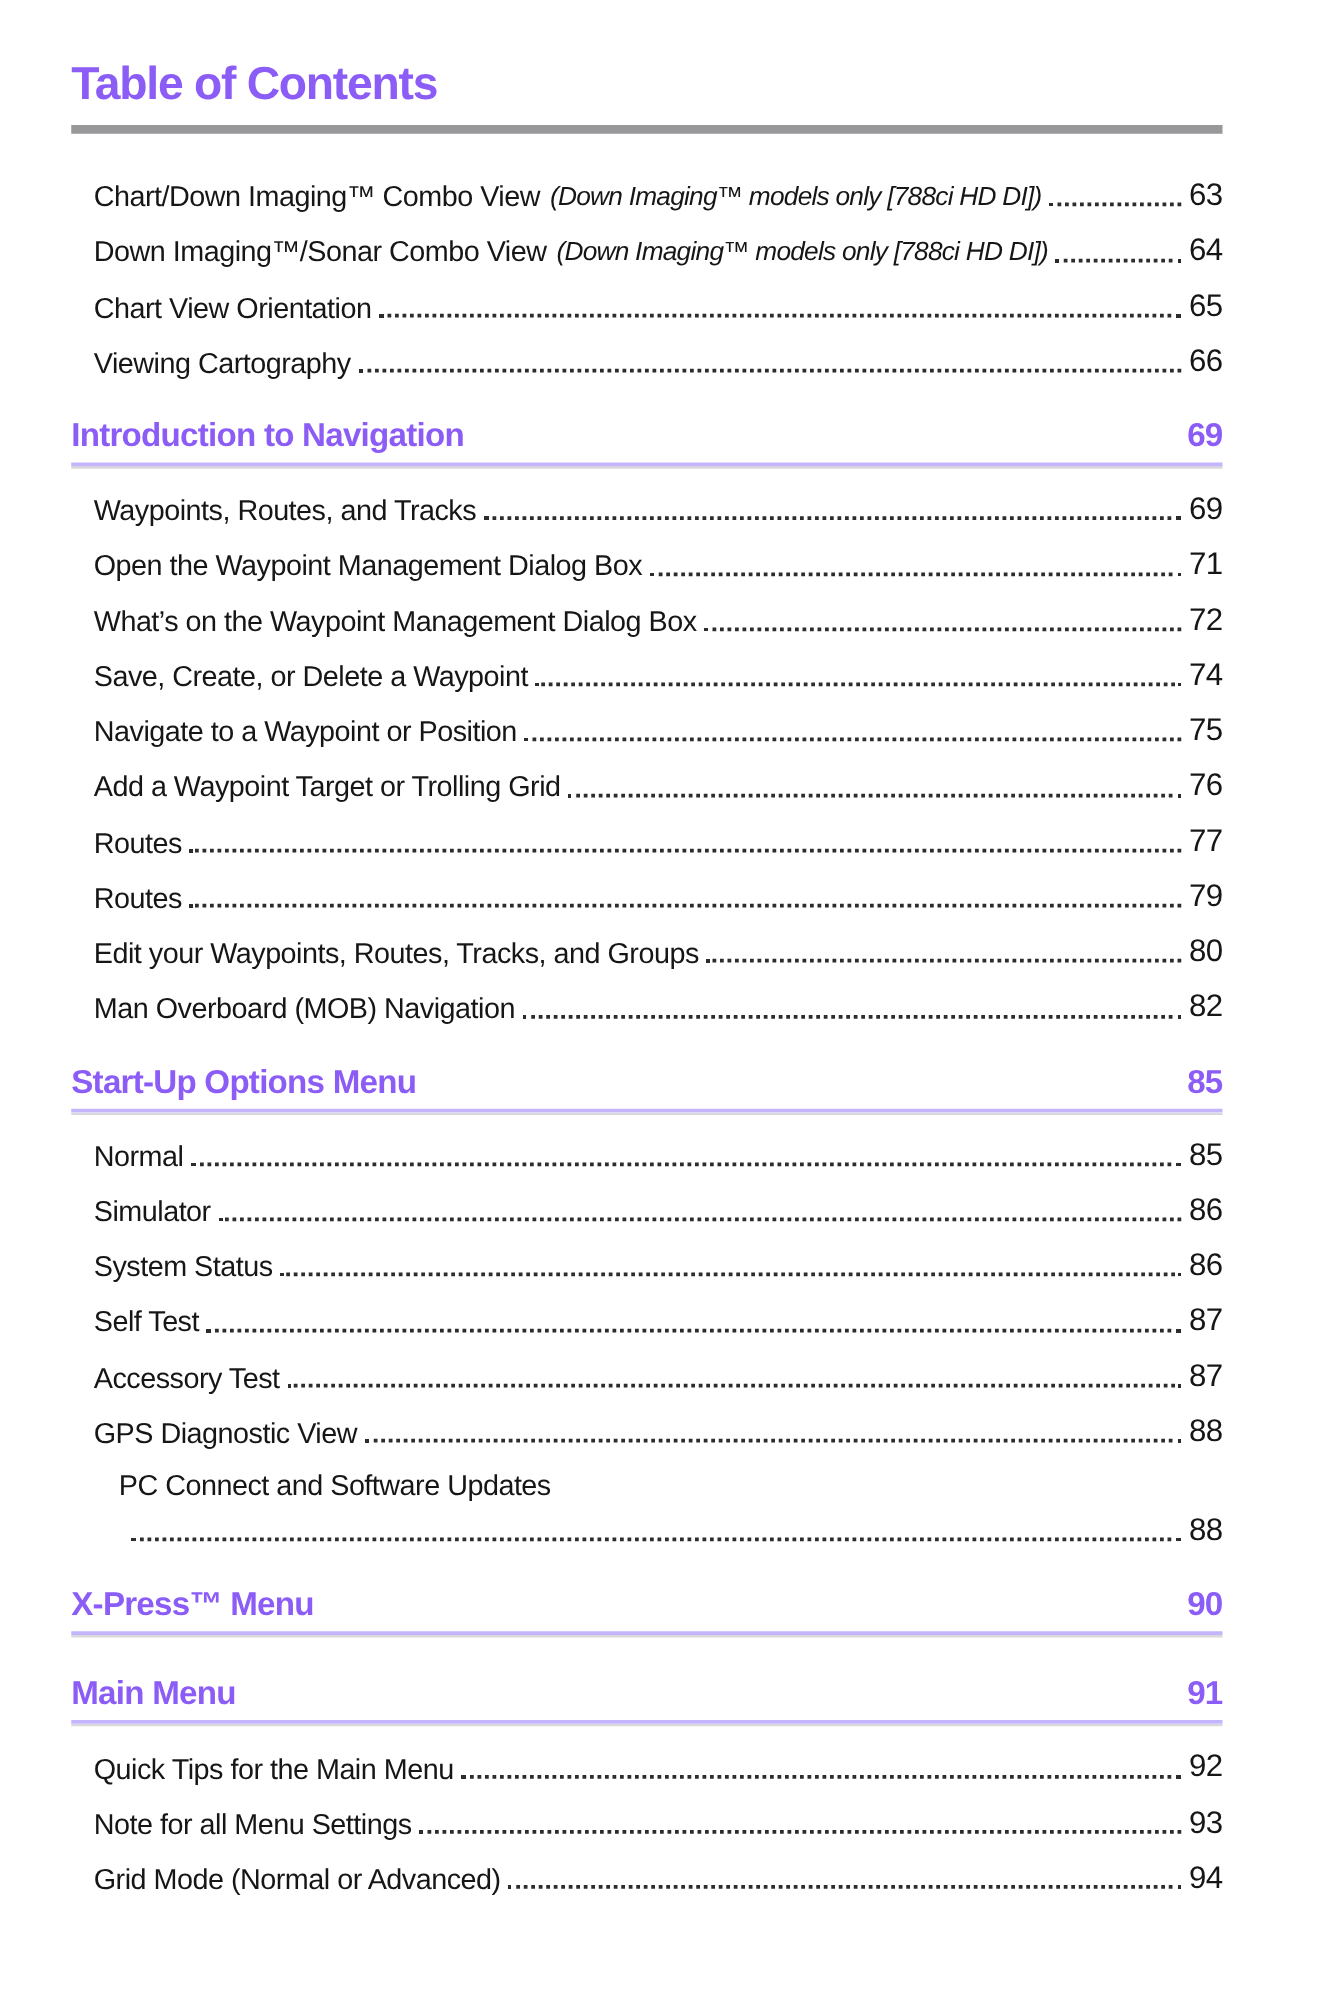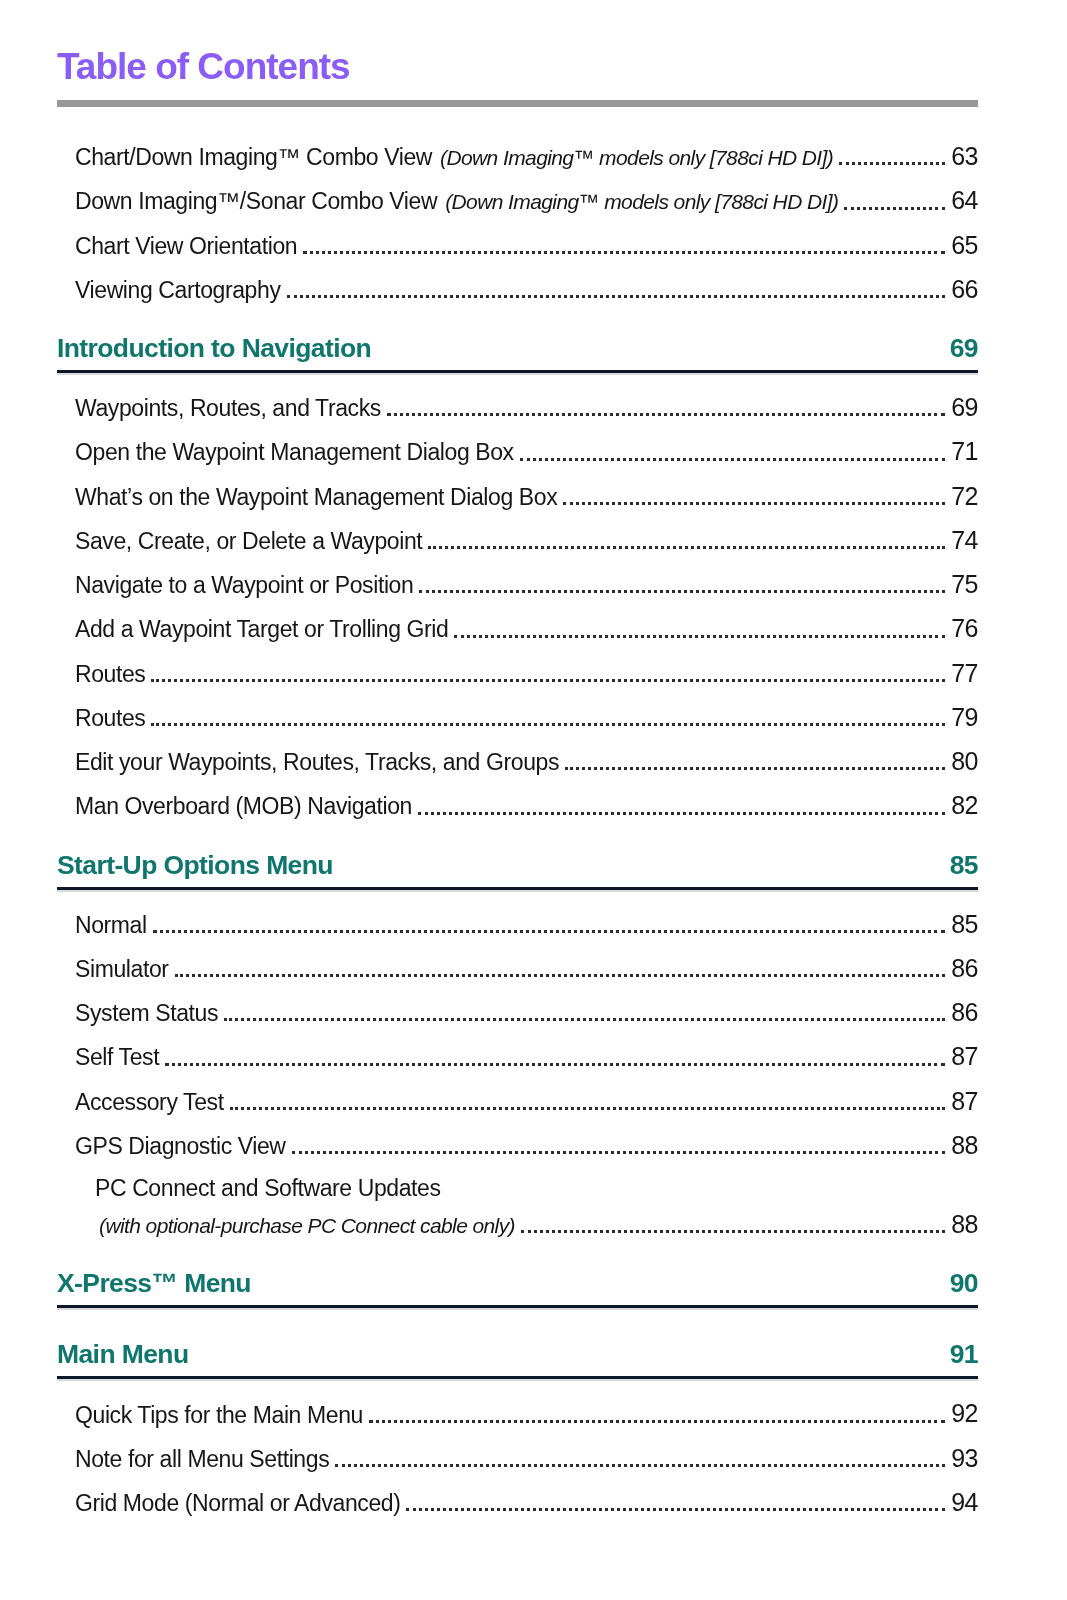--- a/index.html
+++ b/index.html
@@ -90,22 +90,22 @@
     white-space: nowrap;
   }
   
   .toc-section {
     display: flex;
     justify-content: space-between;
     align-items: flex-end;
     font-weight: 700;
     font-size: 26.5px;
     letter-spacing: -0.6px;
-    color: #0f766e;
-    border-bottom: 3px solid #0f172a;
+    color: #8b5cf6;
+    border-bottom: 3px solid #c4b5fd;
     box-shadow: 0 2px 0 #d9d9db;
     padding-bottom: 6px;
     margin-top: 31px;
     margin-bottom: 21px;
   }
 </style>
 </head>
 <body>
 
 <div class="page">
@@ -220,21 +220,20 @@
         <span class="entry-page">87</span>
       </div>
       <div class="toc-entry">
         <span class="entry-label">GPS Diagnostic View</span>
         <span class="dots"></span>
         <span class="entry-page">88</span>
       </div>
       <div class="toc-entry2">
         <div class="line1">PC Connect and Software Updates</div>
         <div class="line2">
-          <span class="entry-note2">(with optional-purchase PC Connect cable only)</span>
           <span class="dots"></span>
           <span class="entry-page">88</span>
         </div>
       </div>
       <div class="toc-section">
         <span>X-Press™ Menu</span>
         <span>90</span>
       </div>
       <div class="toc-section">
         <span>Main Menu</span>

